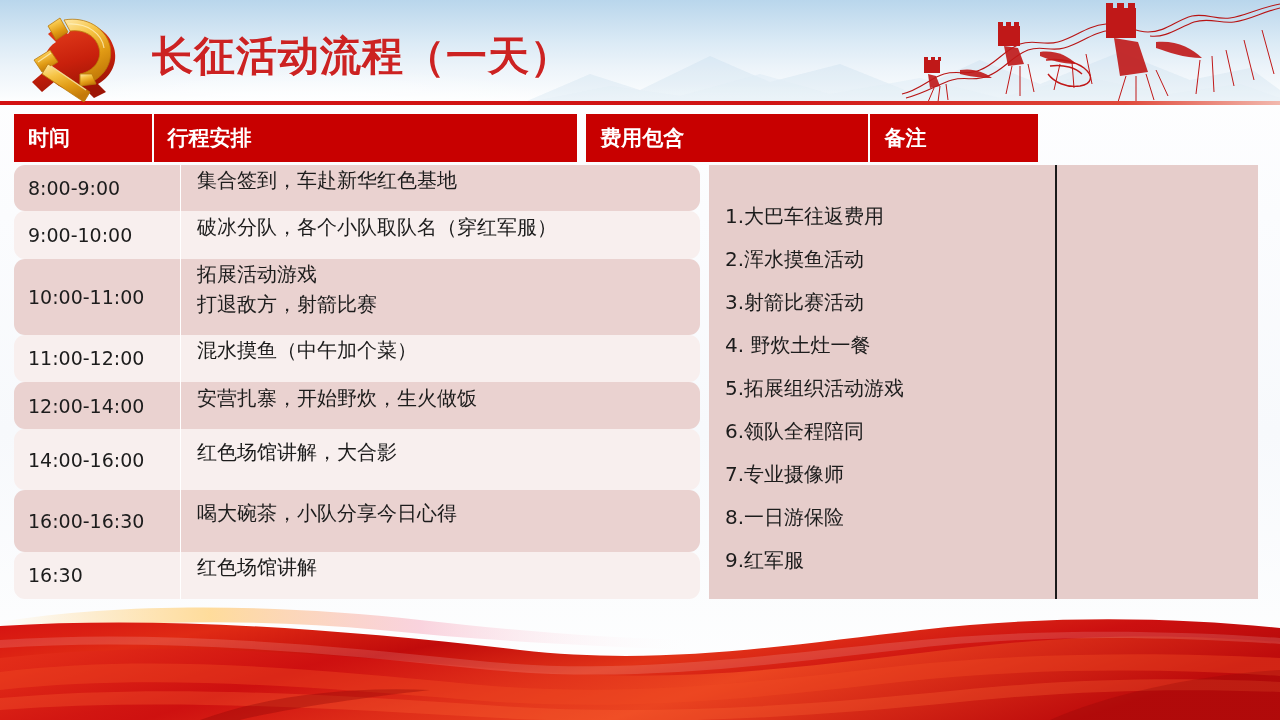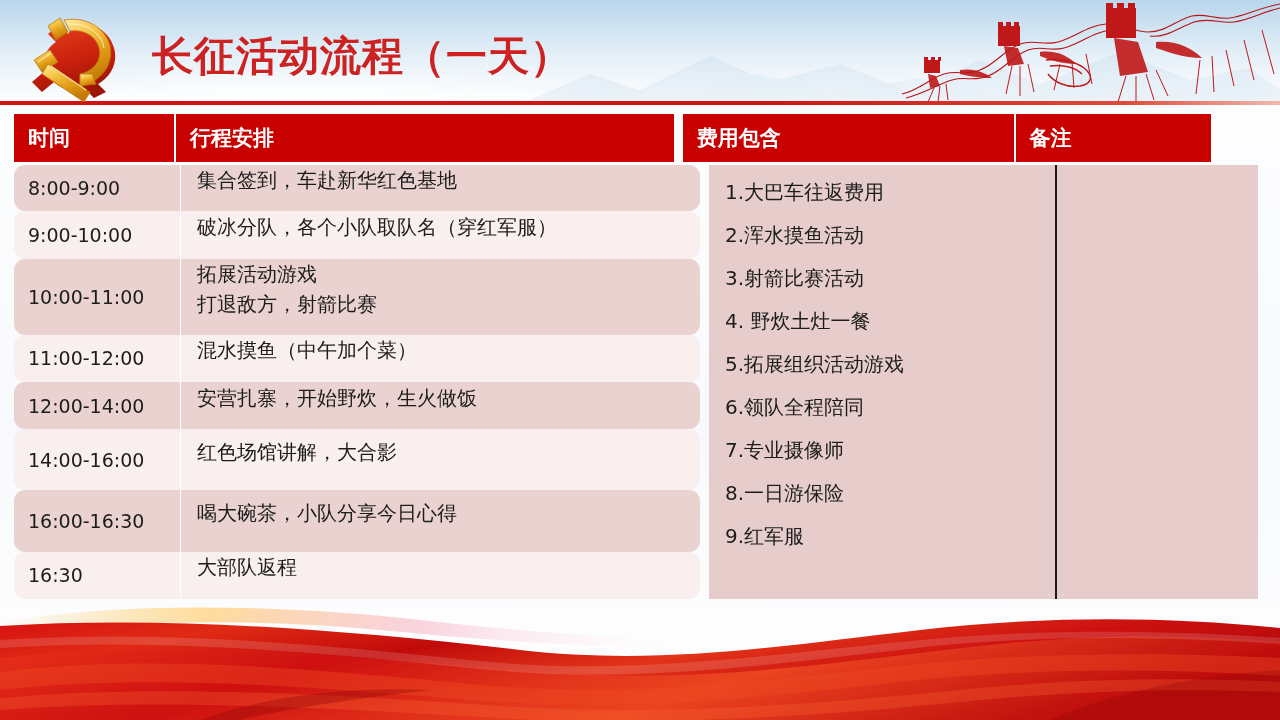--- a/index.html
+++ b/index.html
@@ -65,21 +65,21 @@
       radial-gradient(ellipse 300px 62px at 1150px 112px, rgba(180,222,240,.55), rgba(255,255,255,0) 72%);
   }
   .ribbon { position: absolute; left: 0; bottom: 0; width: 1280px; height: 140px; }
 
   
   .table-wrap {
     position: absolute; left: 14px; top: 114px;
     width: 1244px; height: 485px;
   }
   .thead {
-    position: absolute; left: 0; top: 0; width: 1197px; height: 48px;
+    position: absolute; left: 0; top: 0; width: 1024px; height: 48px;
     display: flex;
   }
   .th {
     height: 48px;
     background: #c80000;
     color: #ffffff;
     font-weight: 700;
     font-size: 21px;
     display: flex; align-items: center;
     padding-left: 14px;
@@ -113,21 +113,21 @@
     border-left: 1px solid #ffffff;
     font-family: "DejaVu Sans", "Liberation Sans", sans-serif;
   }
   .cell-item .ln { line-height: 30px; }
 
   .gap { width: 9px; flex: 0 0 9px; background: transparent; }
 
   .col-fee {
     width: 346px; flex: 0 0 346px;
     background: #e6cdcb;
-    padding: 6px 10px 0 16px;
+    padding: 30px 10px 0 16px;
     display: flex; flex-direction: column;
   }
   .fee-line {
     font-size: 20px; color: #1c1c1c; line-height: 43px;
     font-family: "DejaVu Sans", "Liberation Sans", sans-serif;
   }
   .col-note {
     flex: 1;
     background: #e6cdcb;
     border-left: 2px solid #1a1a1a;
@@ -296,21 +296,21 @@
         <div class="row odd" style="height:66px">
           <div class="cell-time">16:00-16:30</div>
           <div class="cell-item">
             <span class="ln">喝大碗茶，小队分享今日心得</span>
           </div>
         </div>
 
         <div class="row even" style="height:51px">
           <div class="cell-time">16:30</div>
           <div class="cell-item">
-            <span class="ln">大部队返程</span>
+            <span class="ln">红色场馆讲解</span>
           </div>
         </div>
       </div>
 
       <div class="gap"></div>
 
       <div class="col-fee">
         <div class="fee-line">1.大巴车往返费用</div>
         <div class="fee-line">2.浑水摸鱼活动</div>
         <div class="fee-line">3.射箭比赛活动</div>

